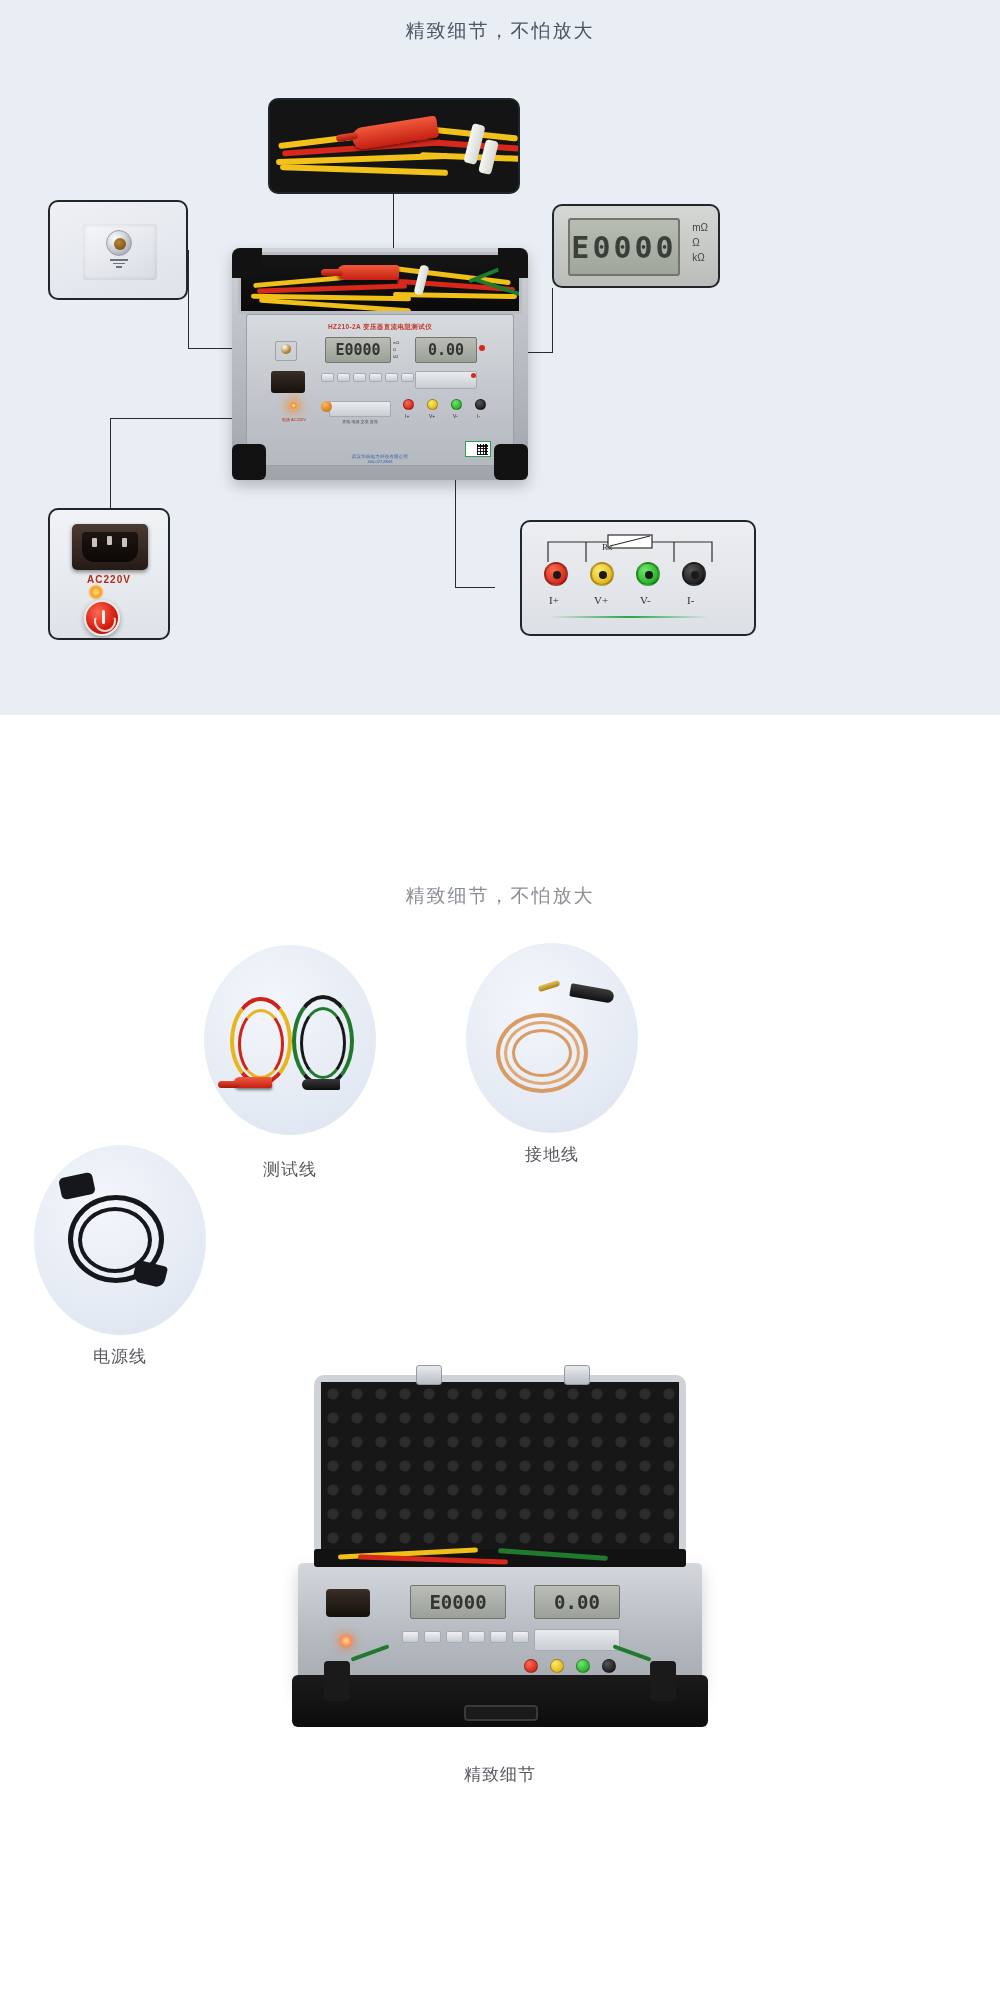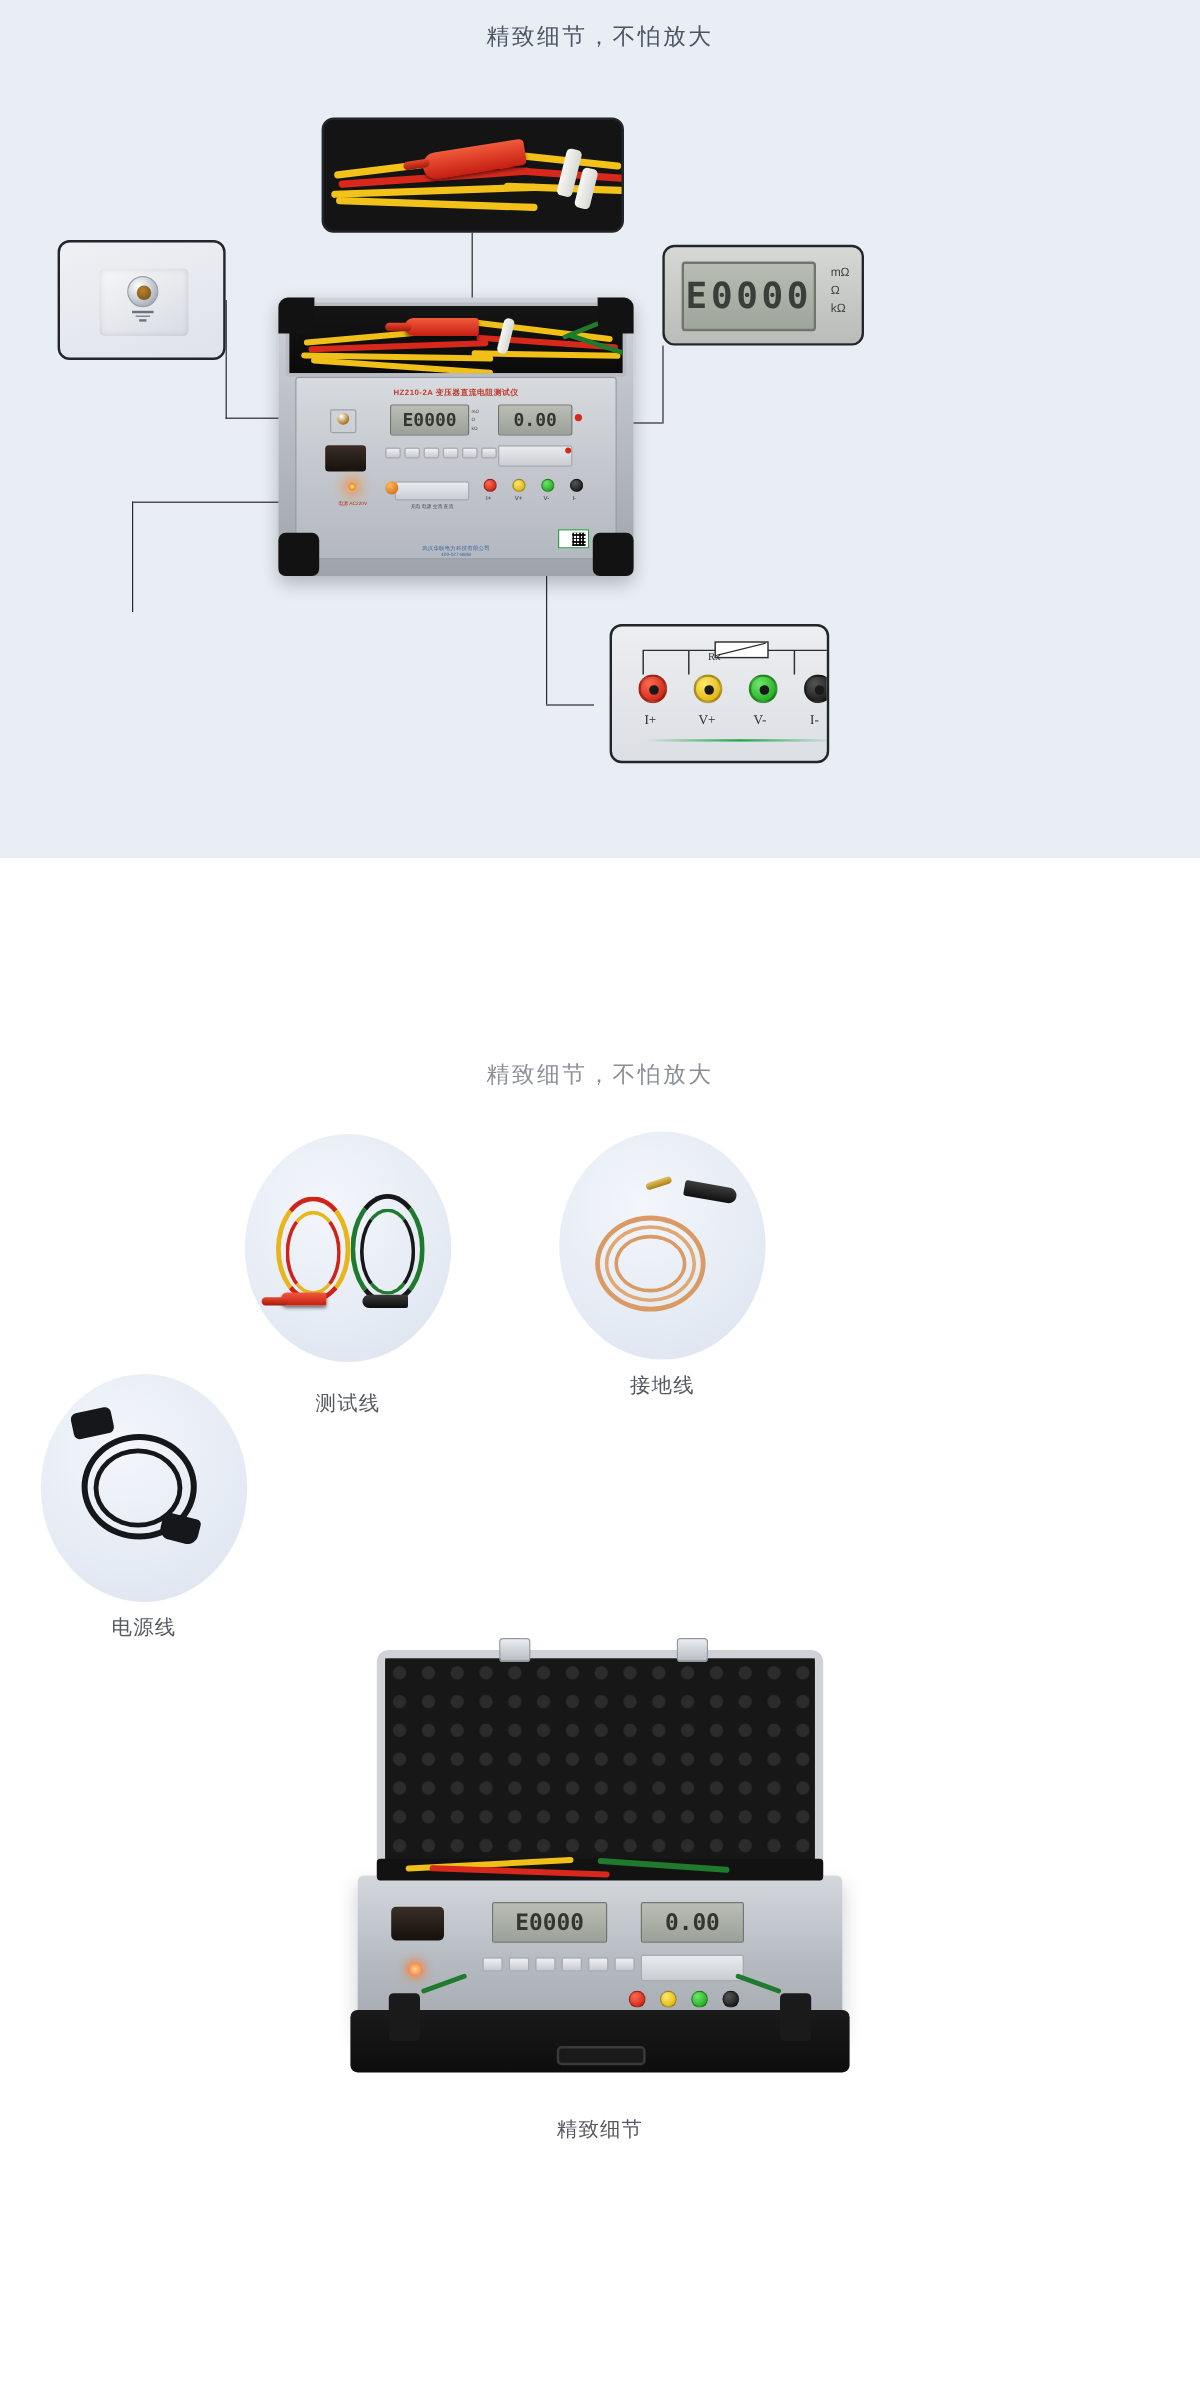--- a/index.html
+++ b/index.html
@@ -149,21 +149,21 @@
     content:""; position:absolute; left:16px; top:8px; width:2.5px;height:14px;
     background:#fff2ef; border-radius:2px;
   }
   .pwr-switch::before{
     content:""; position:absolute; left:8px; top:8px; width:18px;height:18px;
     border:2px solid rgba(255,240,235,.85); border-radius:50%;
     clip-path: polygon(0 35%,100% 35%,100% 100%,0 100%);
   }
 
   
-  #inset-term { left: 508px; top: 520px; width: 183px; height: 116px;
+  #inset-term { left: 520px; top: 520px; width: 236px; height: 116px;
     background: linear-gradient(180deg,#eceef1,#dcdfe4); }
   .term-circuit { position:absolute; left:18px; top:10px; width:180px; height:34px; }
   .rx-label{
     position:absolute; left:80px; top:20px; font-size:9px; color:#333;
     font-family:"Liberation Serif",serif;
   }
   .binding{
     position:absolute; width:24px; height:24px; border-radius:50%;
     border:2px solid rgba(0,0,0,.25);
   }
@@ -381,20 +381,32 @@
     <div class="lcdbox">
       <span class="lcd-digits">E0000</span>
     </div>
     <div class="lcd-units">
       <div>mΩ</div>
       <div>Ω</div>
       <div>kΩ</div>
     </div>
   </div>
 
+  <div class="inset" id="inset-power">
+    <div class="sock-body">
+      <div class="sock-face">
+        <div class="sock-pin" style="left:10px; top:6px;"></div>
+        <div class="sock-pin" style="left:25px; top:4px;"></div>
+        <div class="sock-pin" style="left:40px; top:6px;"></div>
+      </div>
+    </div>
+    <div class="ac-label">AC220V</div>
+    <div class="ac-glow"></div>
+    <div class="pwr-switch"></div>
+  </div>
 
   <div class="inset" id="inset-term">
     <svg class="term-circuit" viewBox="0 0 180 34">
       <path d="M8 30 L8 10 L68 10" stroke="#2d2d2d" stroke-width="1.2" fill="none"></path>
       <path d="M112 10 L172 10 L172 30" stroke="#2d2d2d" stroke-width="1.2" fill="none"></path>
       <rect x="68" y="3" width="44" height="13" fill="#ffffff" stroke="#2d2d2d" stroke-width="1.2"></rect>
       <path d="M70 14 L110 4" stroke="#2d2d2d" stroke-width="1.1"></path>
       <path d="M46 30 L46 10" stroke="#2d2d2d" stroke-width="1.2"></path>
       <path d="M134 30 L134 10" stroke="#2d2d2d" stroke-width="1.2"></path>
     </svg>

